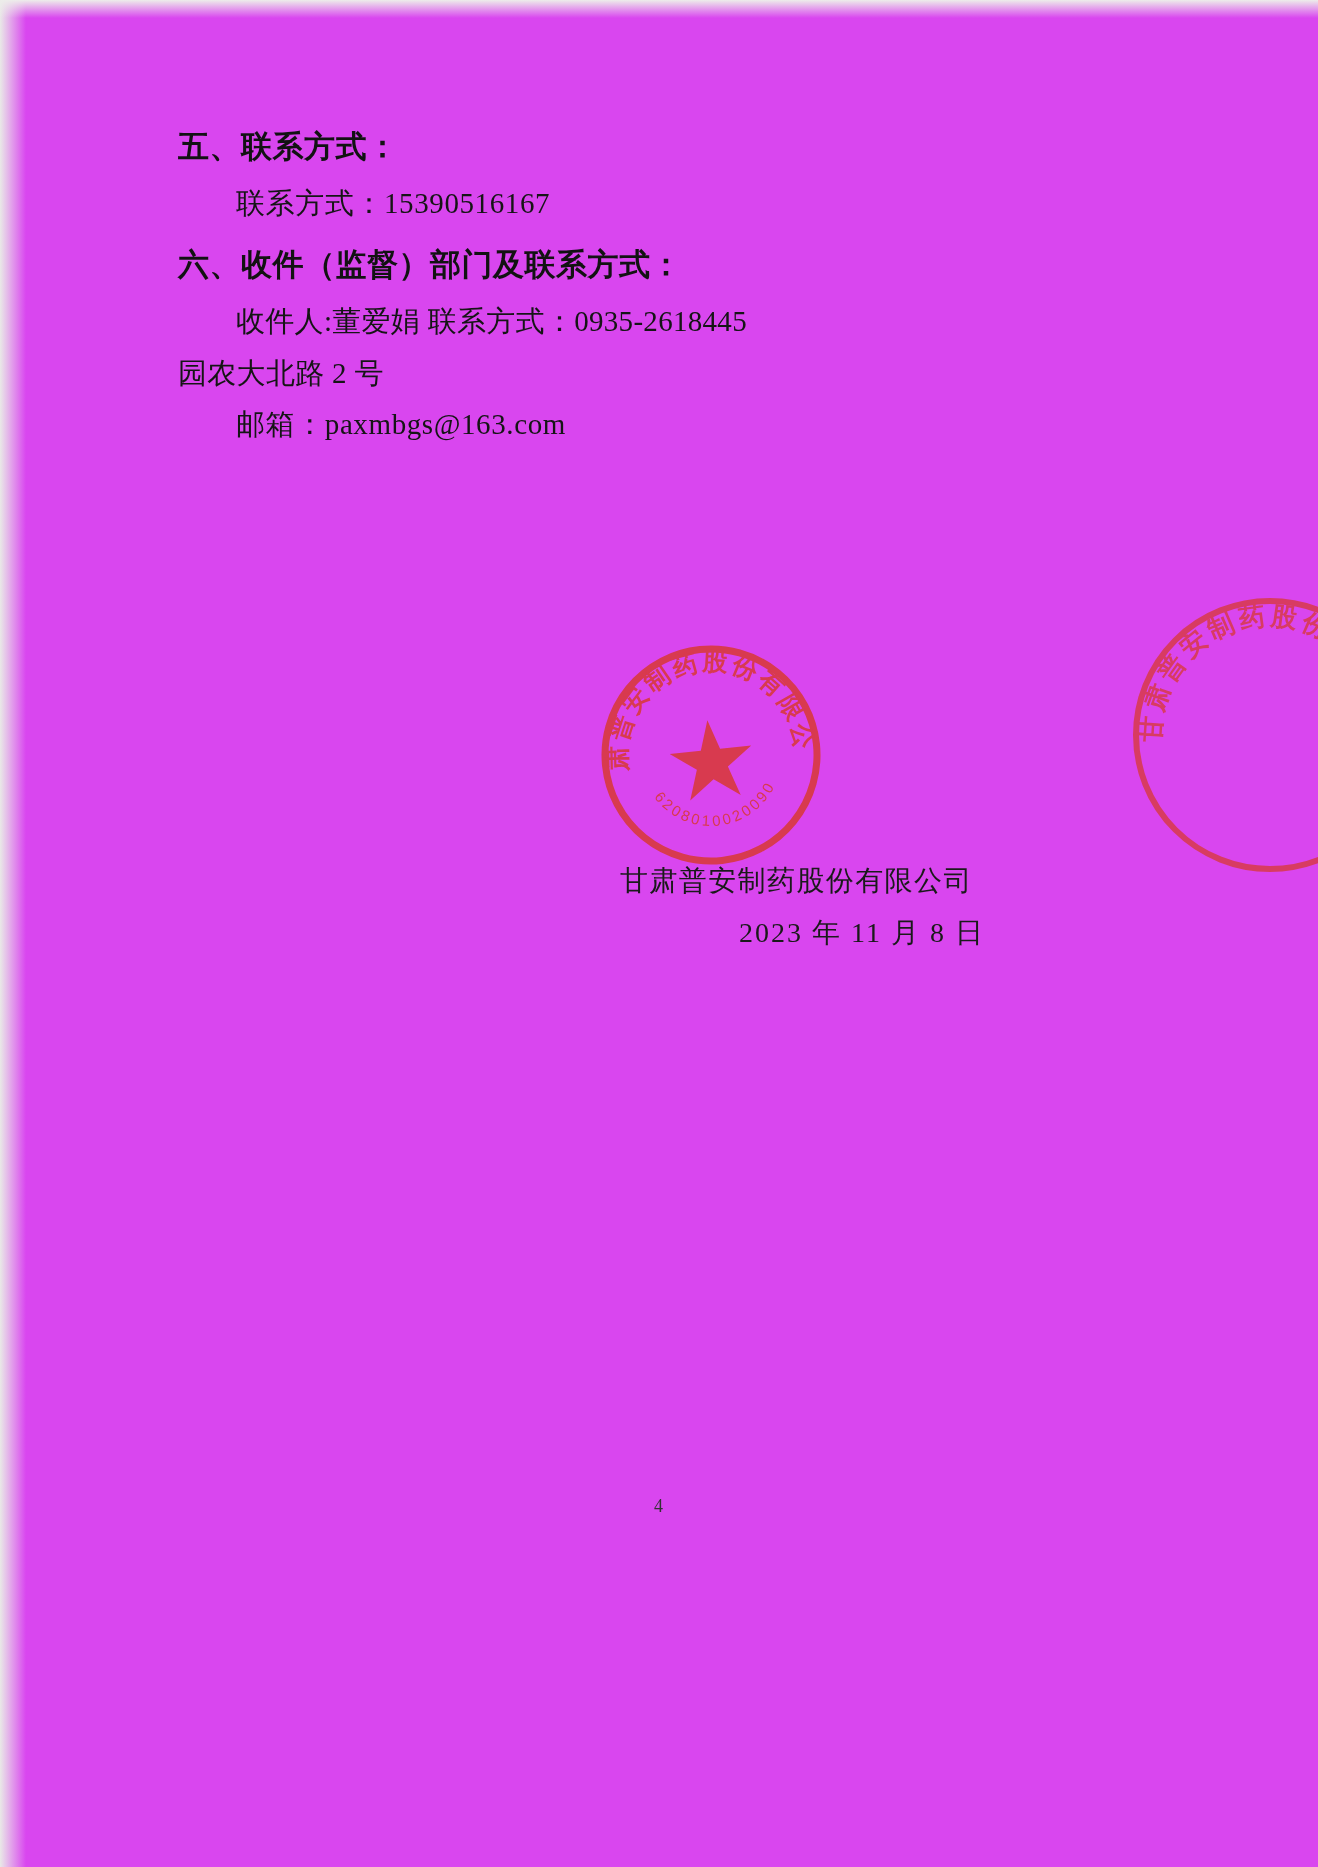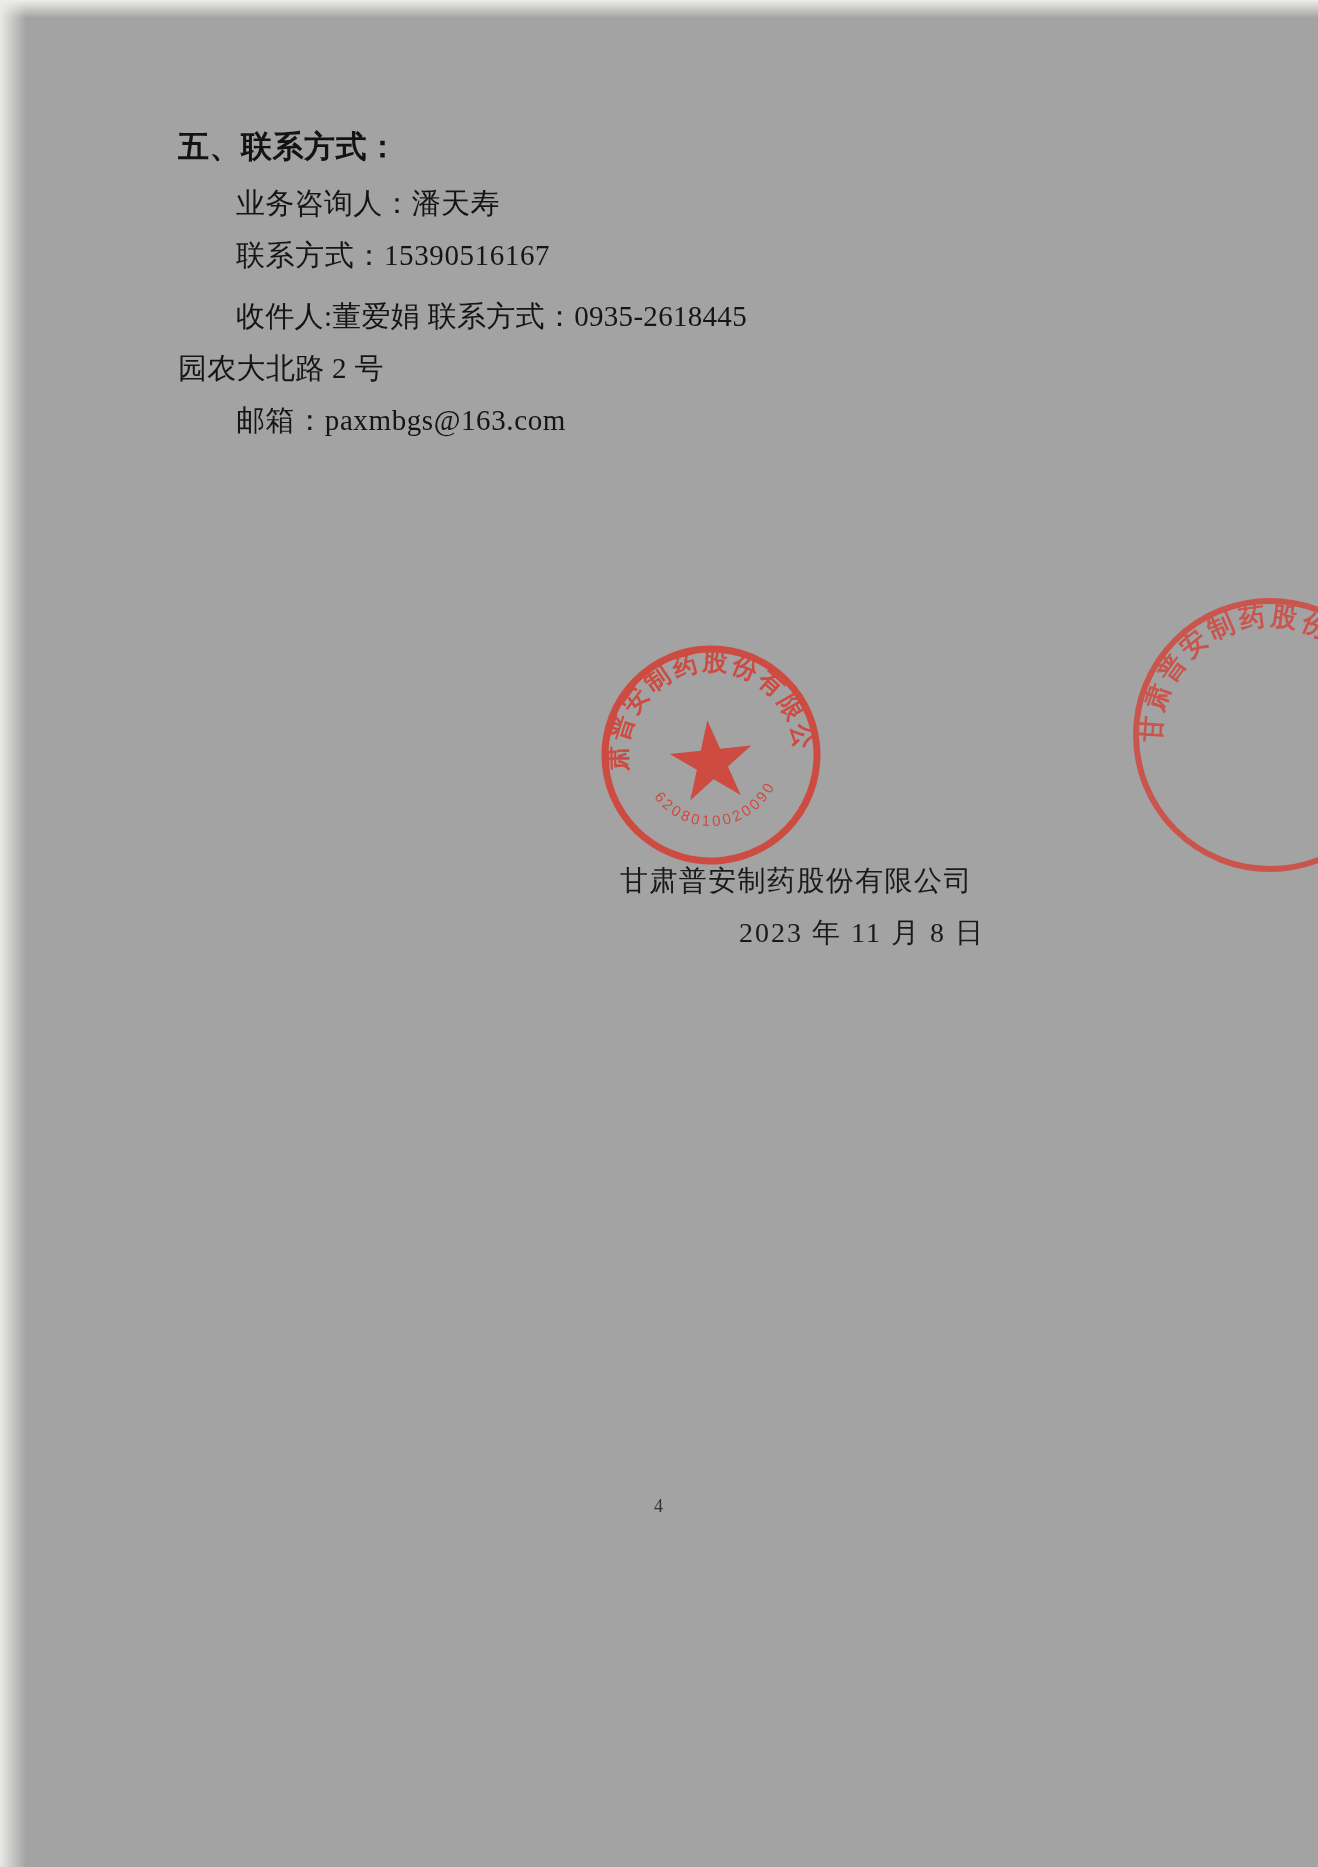--- a/index.html
+++ b/index.html
@@ -11,21 +11,21 @@
     width: 1318px;
     height: 1867px;
     position: relative;
     font-family: "Liberation Serif", serif;
     color: #1a1a1a;
     overflow: hidden;
   }
   .page {
     position: absolute;
     inset: 0;
-    background: #a3a3a3;
+    background: #d946ef;
   }
   
   .scan-edge-left {
     position: absolute;
     left: 0; top: 0; bottom: 0; width: 26px;
     background: linear-gradient(to right, #e9e9e7, rgba(255,255,255,0));
     pointer-events: none;
   }
   .scan-edge-top {
     position: absolute;
@@ -131,27 +131,27 @@
 <body>
 
 <div class="page">
   <div class="scan-edge-left"></div>
   <div class="scan-edge-top"></div>
 
   <div class="content">
 
     <div class="blk">
       <p class="heading">五、联系方式：</p>
-      <p class="para indent">业务咨询人：潘天寿</p>
       <p class="para indent mono-ish">联系方式：15390516167</p>
     </div>
 
     <div class="gap-sm"></div>
 
     <div class="blk">
+      <p class="heading">六、收件（监督）部门及联系方式：</p>
       <p class="para indent">收件人:董爱娟    联系方式：0935-2618445</p>
       <p class="para">园农大北路 2 号</p>
       <p class="para indent mono-ish">邮箱：paxmbgs@163.com</p>
     </div>
 
   </div>
 
   <div class="seal">
     <svg width="230" height="230" viewBox="0 0 230 230" xmlns="http://www.w3.org/2000/svg">
       <defs>

